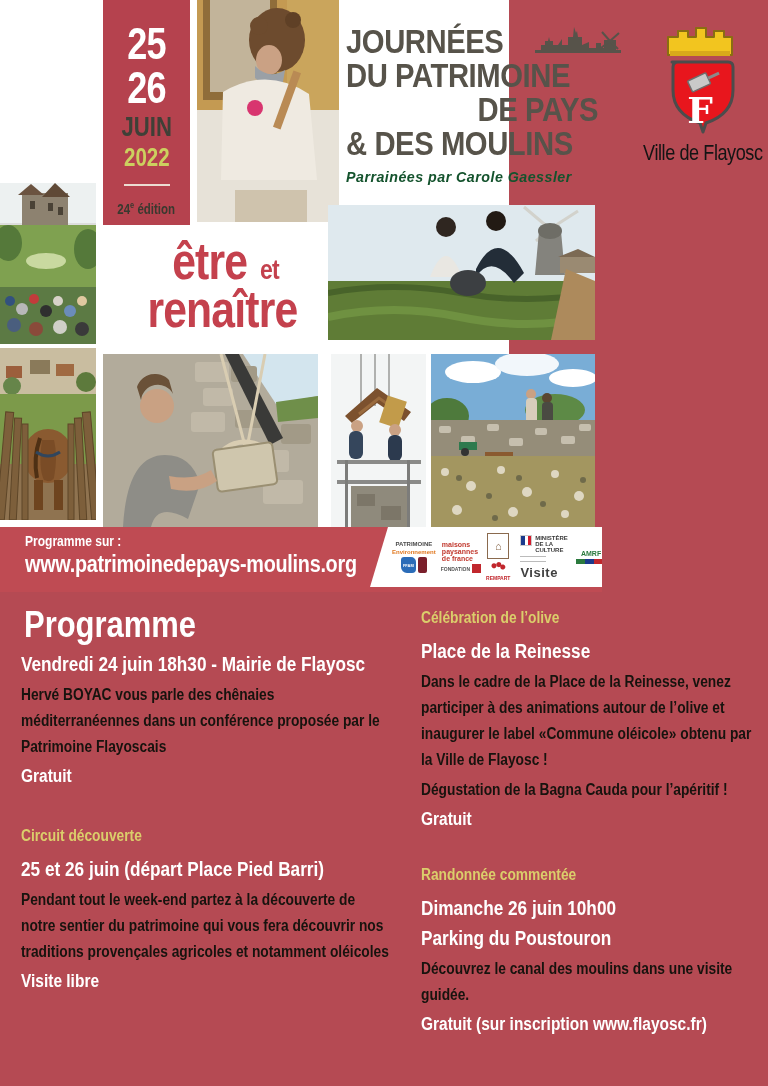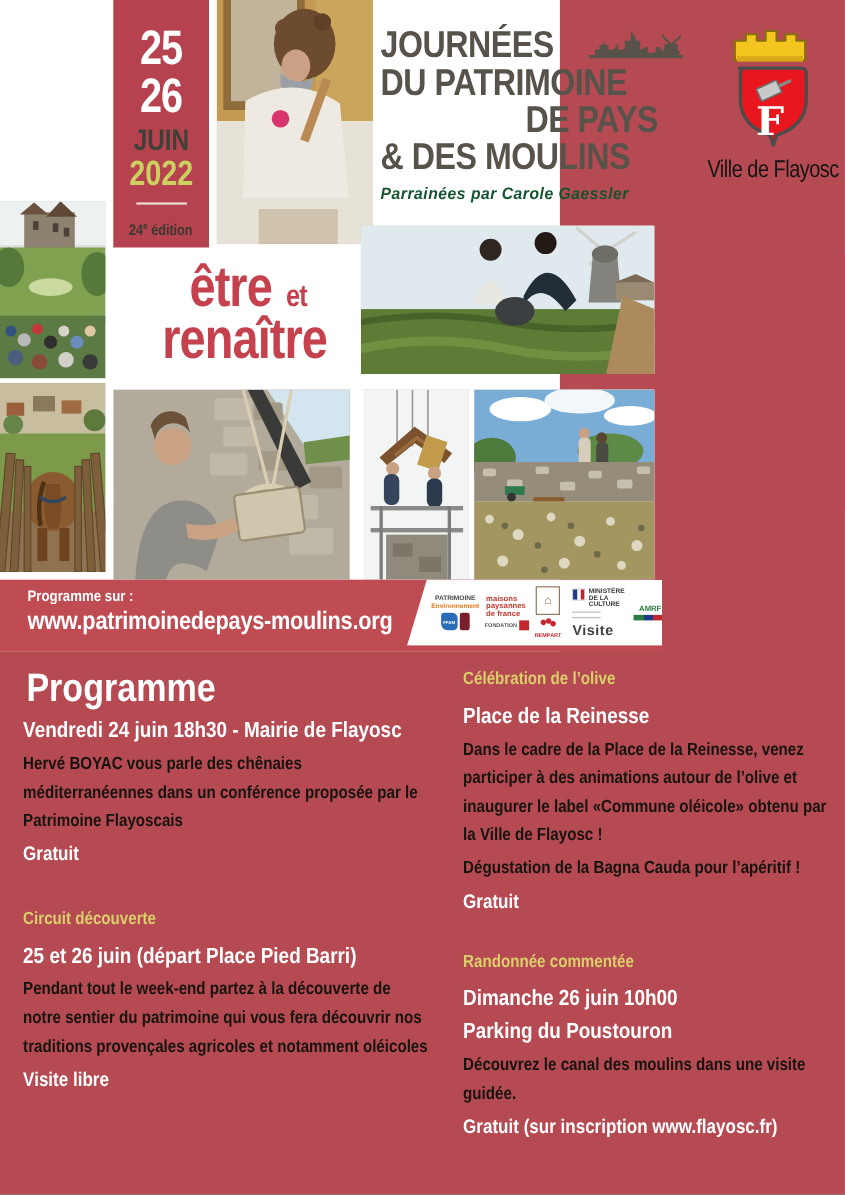--- a/index.html
+++ b/index.html
@@ -10,21 +10,21 @@
   .ph{position:absolute;overflow:hidden;background:#ddd;}
   
   .cnd {display:inline-block;transform:scaleX(0.86);transform-origin:0 50%;white-space:nowrap;}
   .cndc{display:inline-block;transform:scaleX(0.82);transform-origin:50% 50%;white-space:nowrap;}
   .cndb{transform:scaleX(0.86);transform-origin:0 0;width:116.3%;}
   
   .date-block{position:absolute;left:103px;top:0;width:87px;height:225px;background:#b5424e;
               text-align:center;color:#fff;font-weight:bold;}
   .date-day{font-size:44px;line-height:44px;letter-spacing:-1px;}
   .date-month{font-size:27px;line-height:30px;color:#3f4037;margin-top:2px;}
-  .date-year{font-size:32px;line-height:30px;color:#ccd05f;}
+  .date-year{font-size:25px;line-height:30px;color:#ccd05f;}
   .date-div{width:46px;border-top:2px solid #ecdcd2;margin:12px auto 14px;}
   .date-ed{font-size:14px;color:#3a392f;}
   .date-ed sup{font-size:9px;}
   
   .title-block{position:absolute;left:346px;top:24px;width:252px;color:#57534a;font-weight:bold;}
   .t-line{font-size:34px;line-height:34px;letter-spacing:-0.5px;}
   .t-right{text-align:right;}
   .t-right .cnd{transform-origin:100% 50%;}
   .t-row1{display:flex;align-items:flex-start;}
   .t-row1 svg{margin:2px 0 0 6px;flex:none;}

